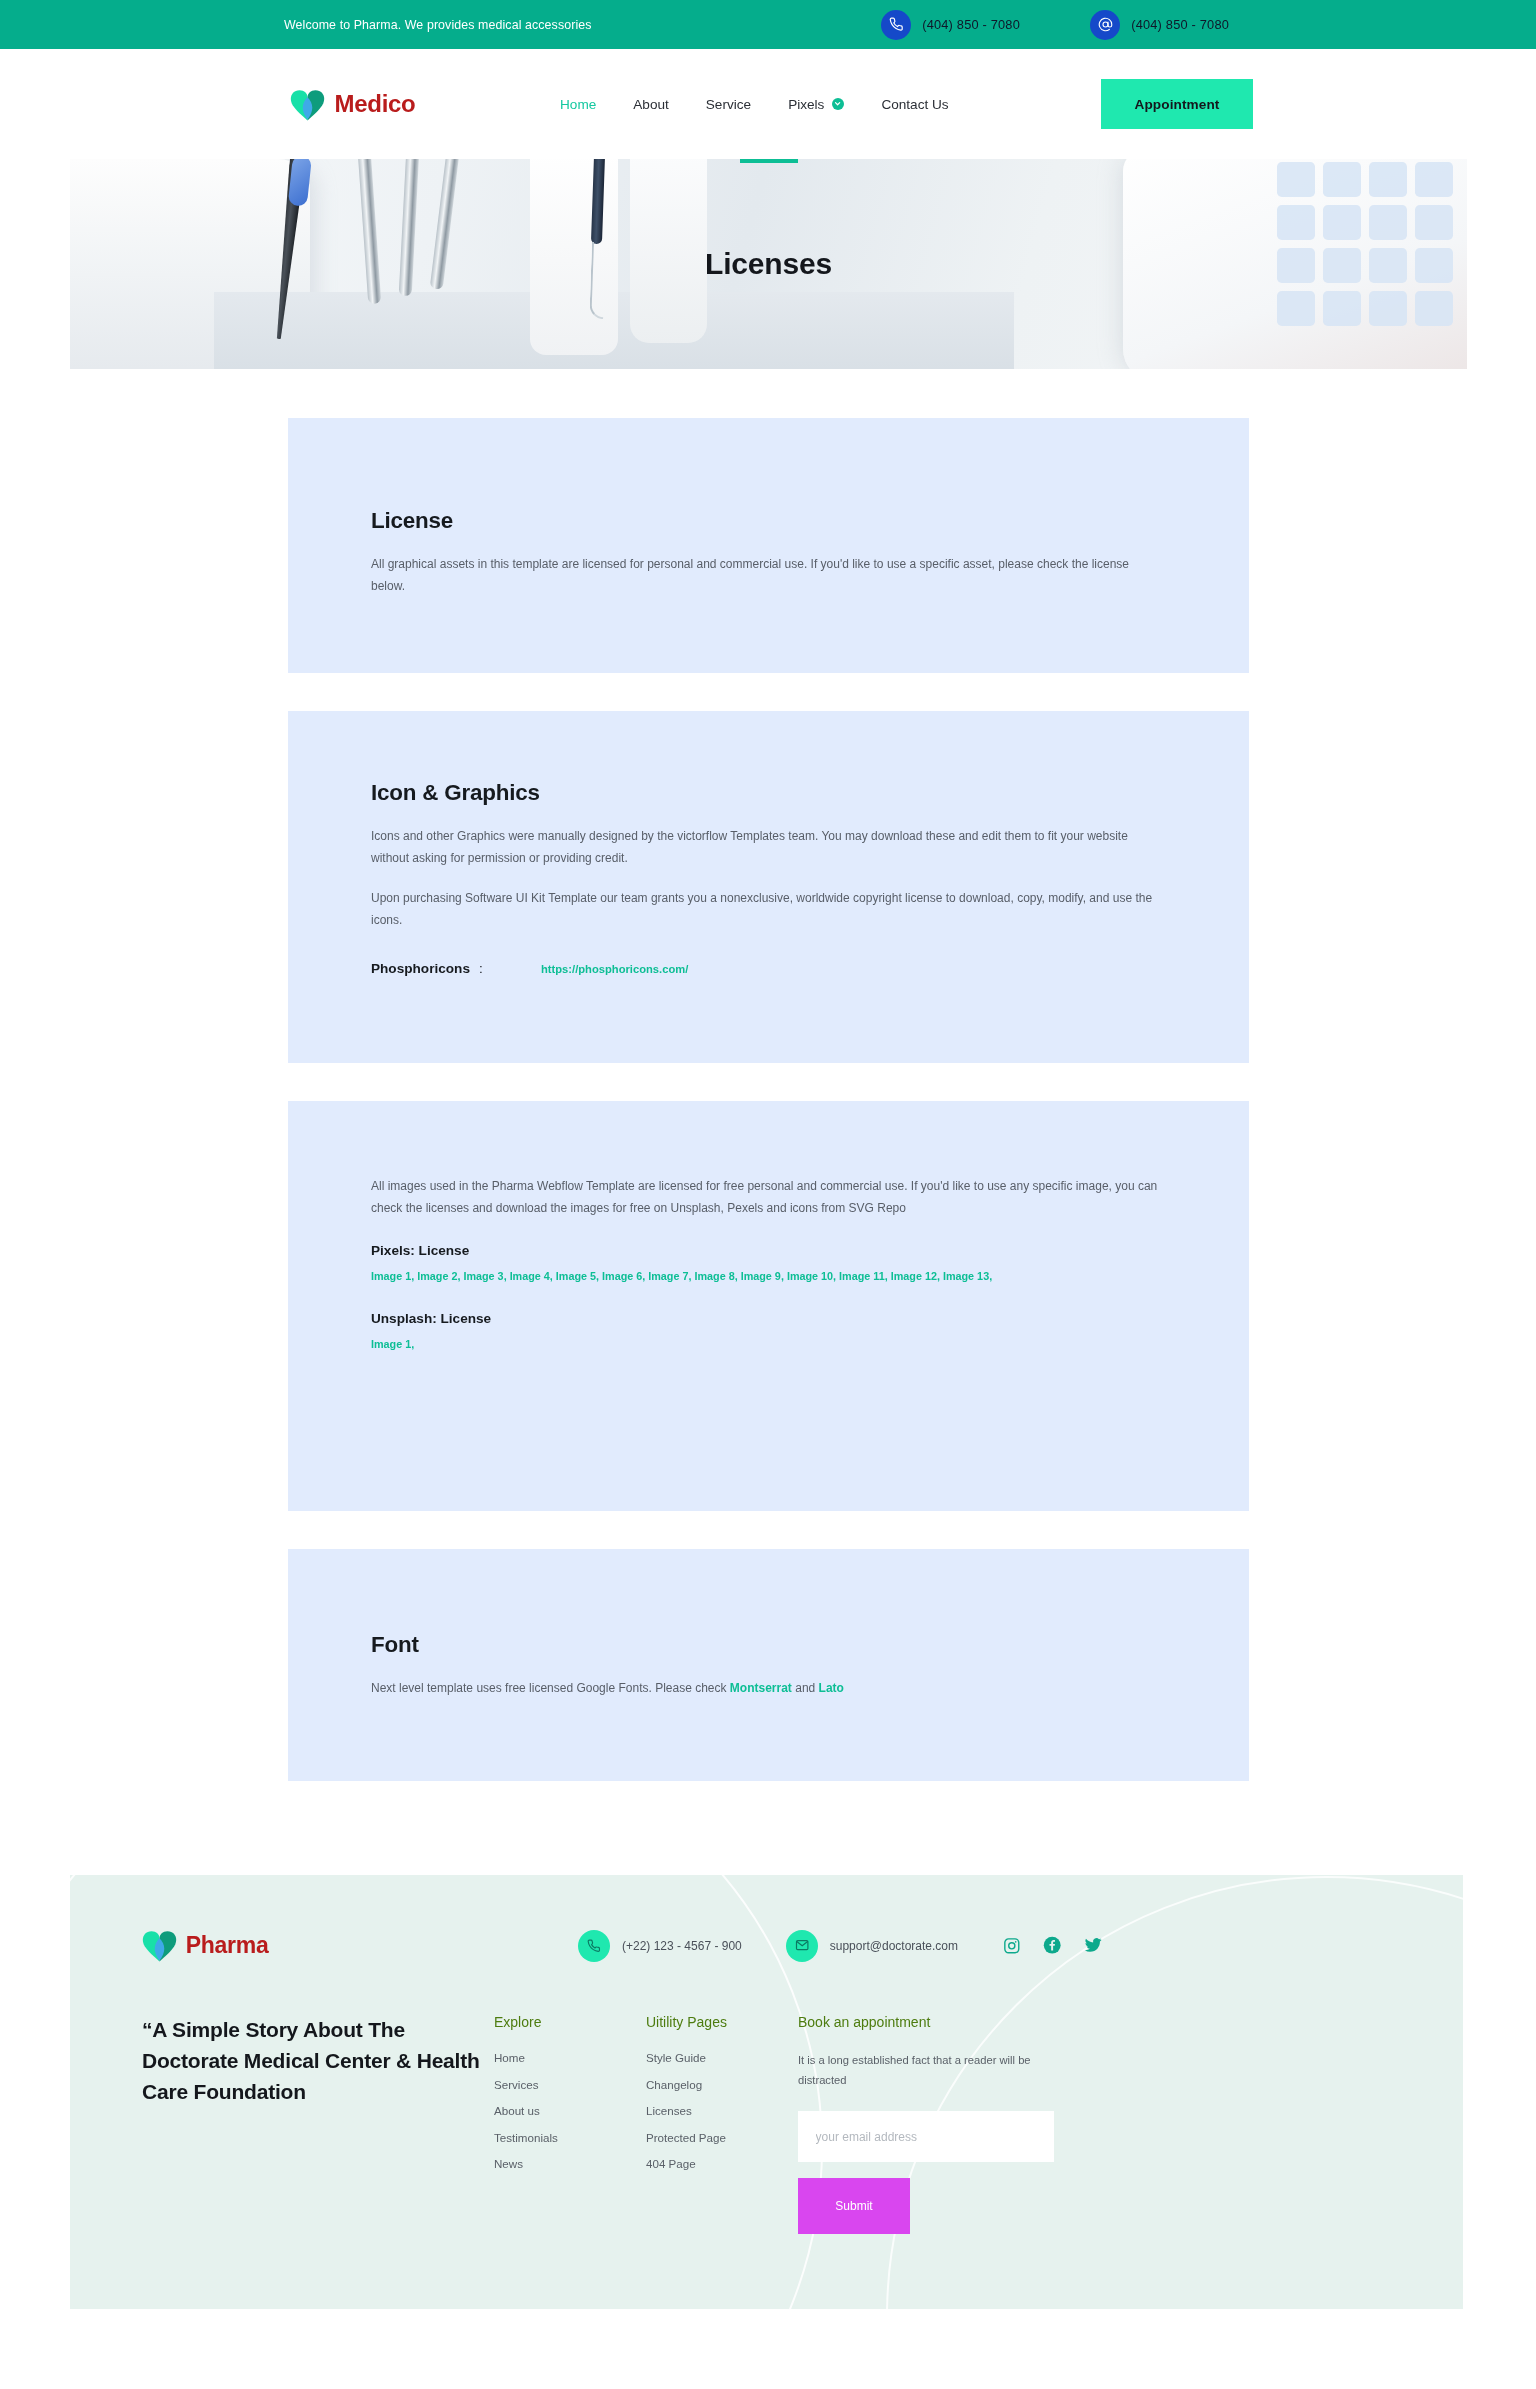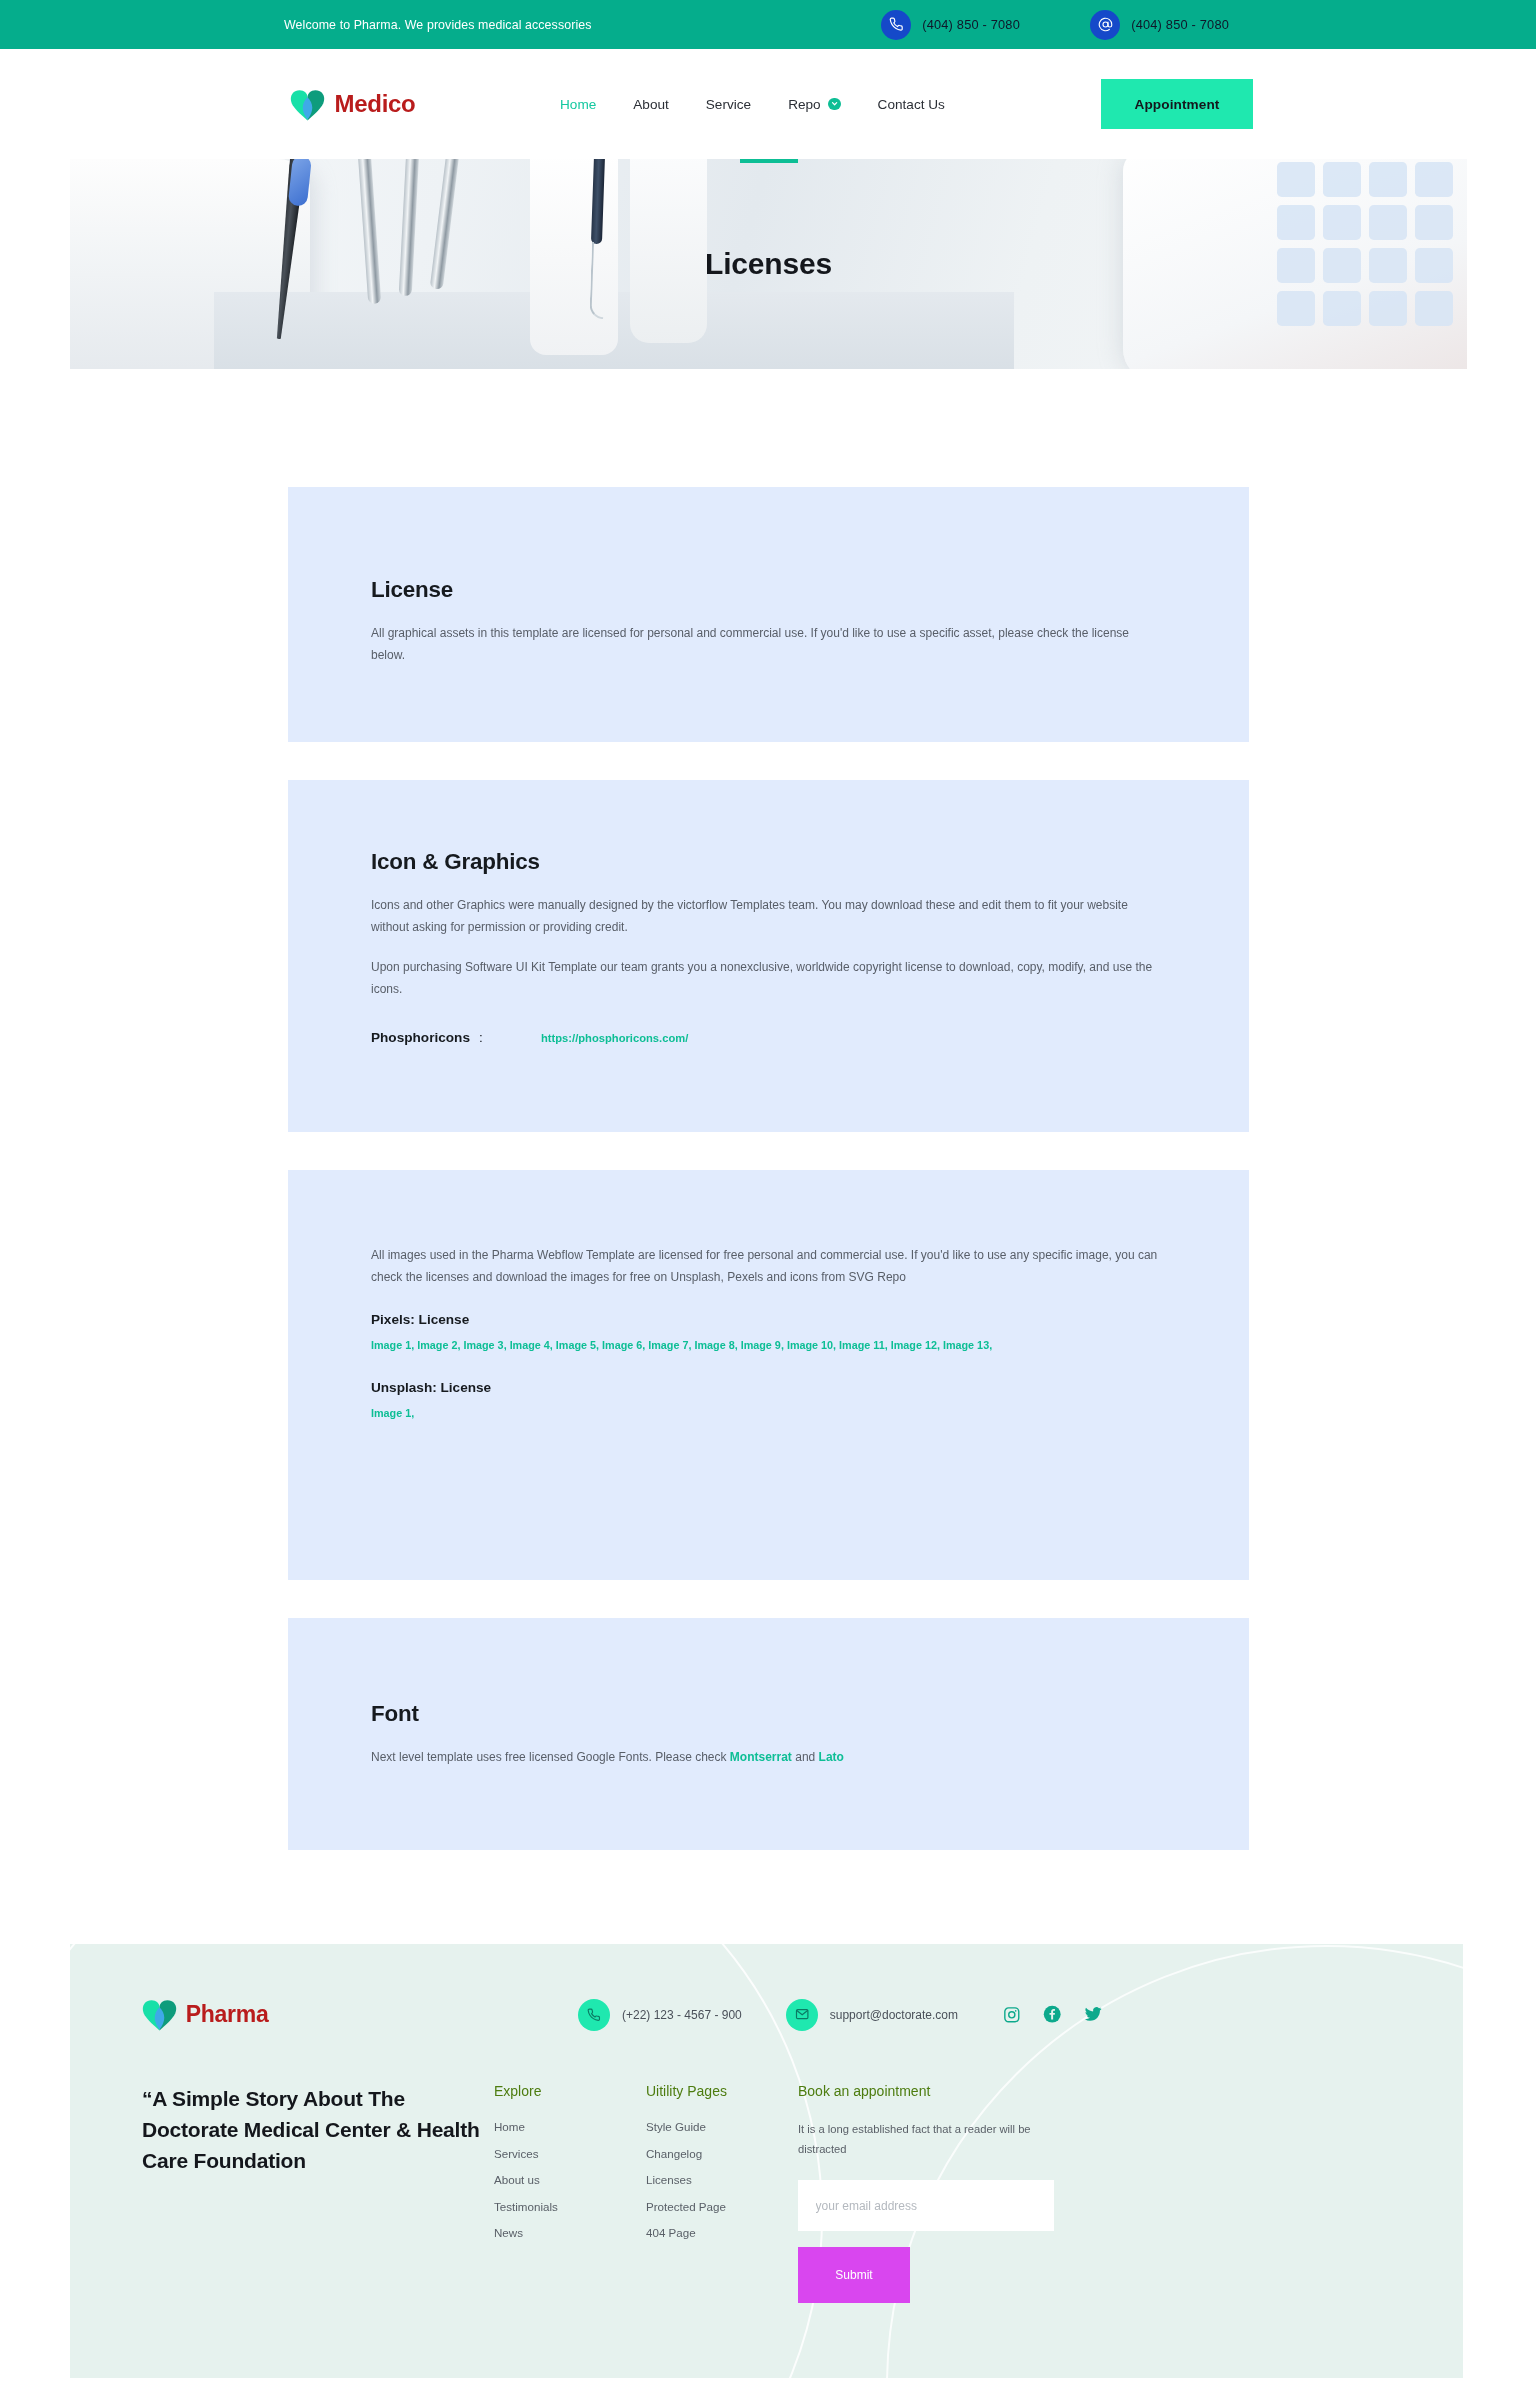--- a/index.html
+++ b/index.html
@@ -168,21 +168,21 @@
     width: 58px; height: 4px; background: #0DBE95;
   }
   .hero-title {
     position: absolute; left: 0; right: 0; top: 50%; transform: translateY(-50%);
     text-align: center;
     font-size: 30px; font-weight: bold; color: #14171C;
     letter-spacing: -0.2px;
   }
 
   
-  .main { padding: 118px 0 0 0; }
+  .main { padding: 49px 0 0 0; }
   .card {
     width: 961px;
     margin: 0 auto 38px auto;
     background: #E1EBFD;
     padding: 48px 83px;
   }
   .card.c1 { height: 255px; padding-top: 90px; }
   .card.c2 { height: 352px; padding-top: 69px; }
   .card.c3 { height: 410px; padding-top: 74px; }
   .card.c4 { height: 232px; padding-top: 83px; margin-bottom: 0; }
@@ -321,21 +321,21 @@
       </svg>
     </span>
     <span class="brand-name">Medico</span>
   </div>
 
   <div class="navlinks">
     <span class="navlink active">Home</span>
     <span class="navlink">About</span>
     <span class="navlink">Service</span>
     <span class="navlink navlink-pages">
-      <span>Repo</span>
+      <span>Pixels</span>
       <span class="caret-badge">
         <svg width="7.2" height="7.2" viewBox="0 0 12 12" fill="none" stroke="#fff" stroke-width="2" stroke-linecap="round" stroke-linejoin="round">
           <path d="M2.5 4.5 L6 8 L9.5 4.5"></path>
         </svg>
       </span>
     </span>
     <span class="navlink">Contact Us</span>
   </div>
 
   <button class="btn-appointment">Appointment</button>

